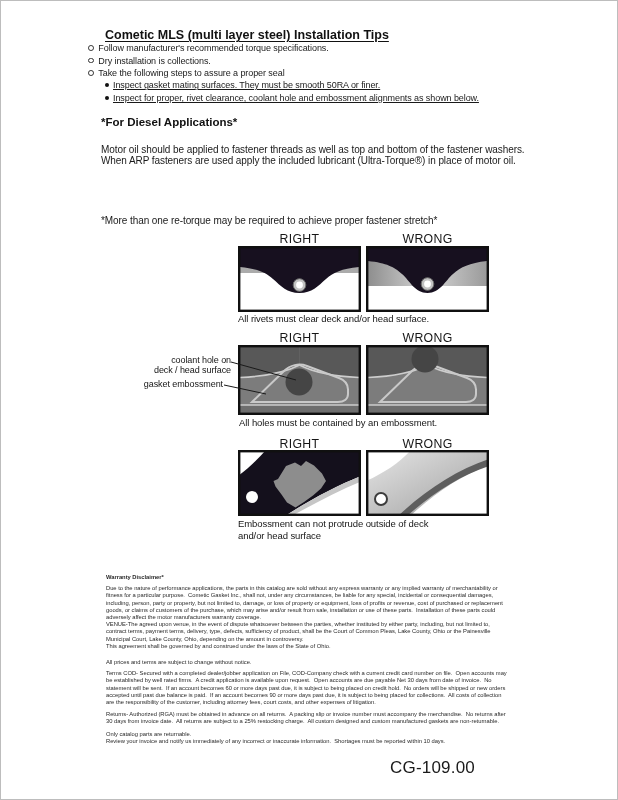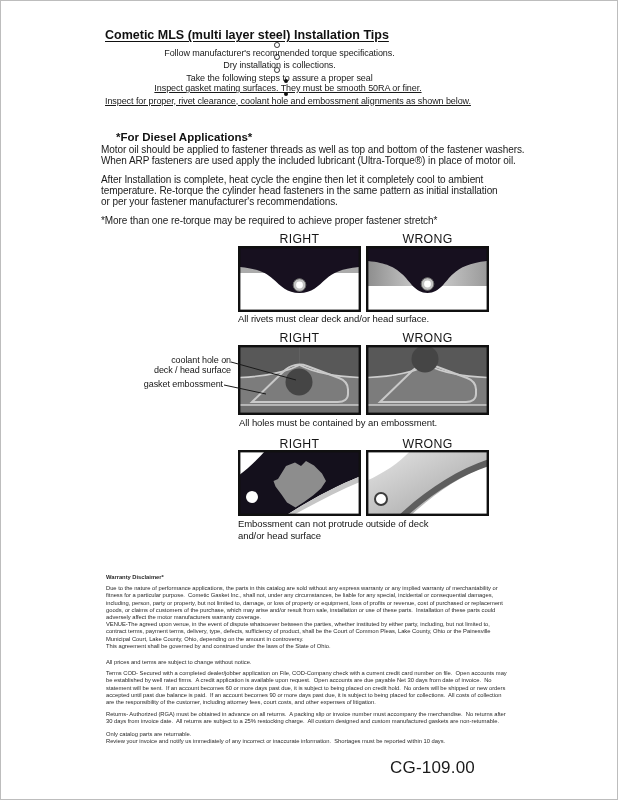--- a/index.html
+++ b/index.html
@@ -5,25 +5,25 @@
   html,body{margin:0;padding:0;background:#fff;}
   .page{
     position:relative;width:618px;height:800px;background:#ffffff;
     font-family:"Liberation Sans",sans-serif;color:#1a1a1a;
     border:1px solid #bdbdbd;box-sizing:border-box;overflow:hidden;
   }
   .title{position:absolute;left:100px;top:23px;margin:4px;font-size:12.5px;font-weight:bold;
     text-decoration:underline;text-underline-offset:2px;color:#111;}
   .tips{position:absolute;left:87px;top:41px;list-style:none;margin:0;padding:0;
     font-size:9px;letter-spacing:-0.08px;}
-  .tips li{height:12.4px;display:flex;align-items:center;flex-direction:column;}
+  .tips li{height:12.4px;display:flex;align-items:center;}
   .tips li.l2{margin-left:17px;text-decoration:underline;}
   .ob{width:3.8px;height:3.8px;border:1px solid #333;border-radius:50%;margin-right:4.5px;flex:none;}
   .db{width:4px;height:4px;background:#111;border-radius:50%;margin-right:4px;flex:none;}
-  .h2{position:absolute;left:100px;top:115px;margin:15px;font-size:11.5px;font-weight:bold;color:#111;}
+  .h2{position:absolute;left:100px;top:115px;margin:0;font-size:11.5px;font-weight:bold;color:#111;}
   .para{position:absolute;left:100px;font-size:10px;letter-spacing:-0.08px;line-height:11.2px;
     white-space:pre-line;}
   .p-oil{top:133px;}
   .p-retorque{top:163px;}
   .p-note{top:204px;}
   .dgl{position:absolute;width:123px;text-align:center;font-size:12.3px;letter-spacing:0.3px;color:#161616;}
   .dg{position:absolute;width:123px;display:block;}
   .cap{position:absolute;font-size:9.5px;letter-spacing:-0.08px;color:#161616;white-space:pre-line;line-height:11.5px;}
   .annot{position:absolute;font-size:9px;letter-spacing:-0.08px;color:#161616;text-align:right;
     white-space:pre-line;line-height:9.8px;}
@@ -61,23 +61,20 @@
       </li>
     <li class="l2">
         <span class="db"></span>
         <span>Inspect for proper, rivet clearance, coolant hole and embossment alignments as shown below.</span>
       </li>
   </ul>
 
   <h2 class="h2">*For Diesel Applications*</h2>
   <p class="para p-oil">Motor oil should be applied to fastener threads as well as top and bottom of the fastener washers.
 When ARP fasteners are used apply the included lubricant (Ultra-Torque®) in place of motor oil.</p>
-  <p class="para p-retorque">After Installation is complete, heat cycle the engine then let it completely cool to ambient
-temperature. Re-torque the cylinder head fasteners in the same pattern as initial installation
-or per your fastener manufacturer's recommendations.</p>
   <p class="para p-note">*More than one re-torque may be required to achieve proper fastener stretch*</p>
 
   <div class="dgl" style="left:237px;top:231px;">RIGHT</div>
   <div class="dgl" style="left:365px;top:231px;">WRONG</div>
 
   <svg class="dg" style="left:237px;top:245px;" viewBox="0 0 123 66">
     <rect width="123" height="66" fill="#ffffff"></rect>
     <rect x="2" y="20" width="119" height="7" fill="#ababab"></rect>
     <path d="M2,2 H121 V21 C103,23 96,26 88,33 C80,40 74,47 61.5,47 C49,47 43,40 35,33 C27,26 20,23 2,21 Z" fill="#17101f"></path>
     <g>

